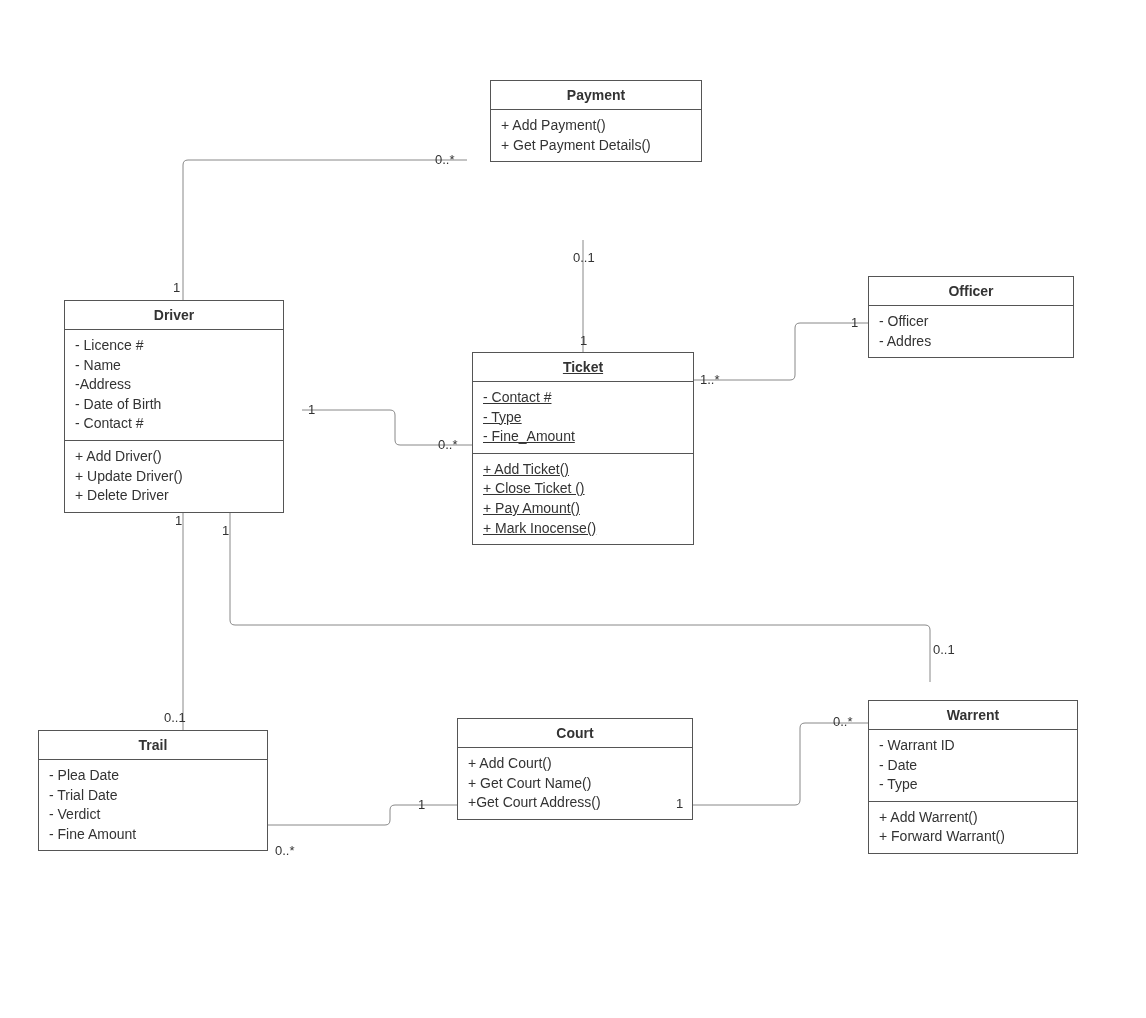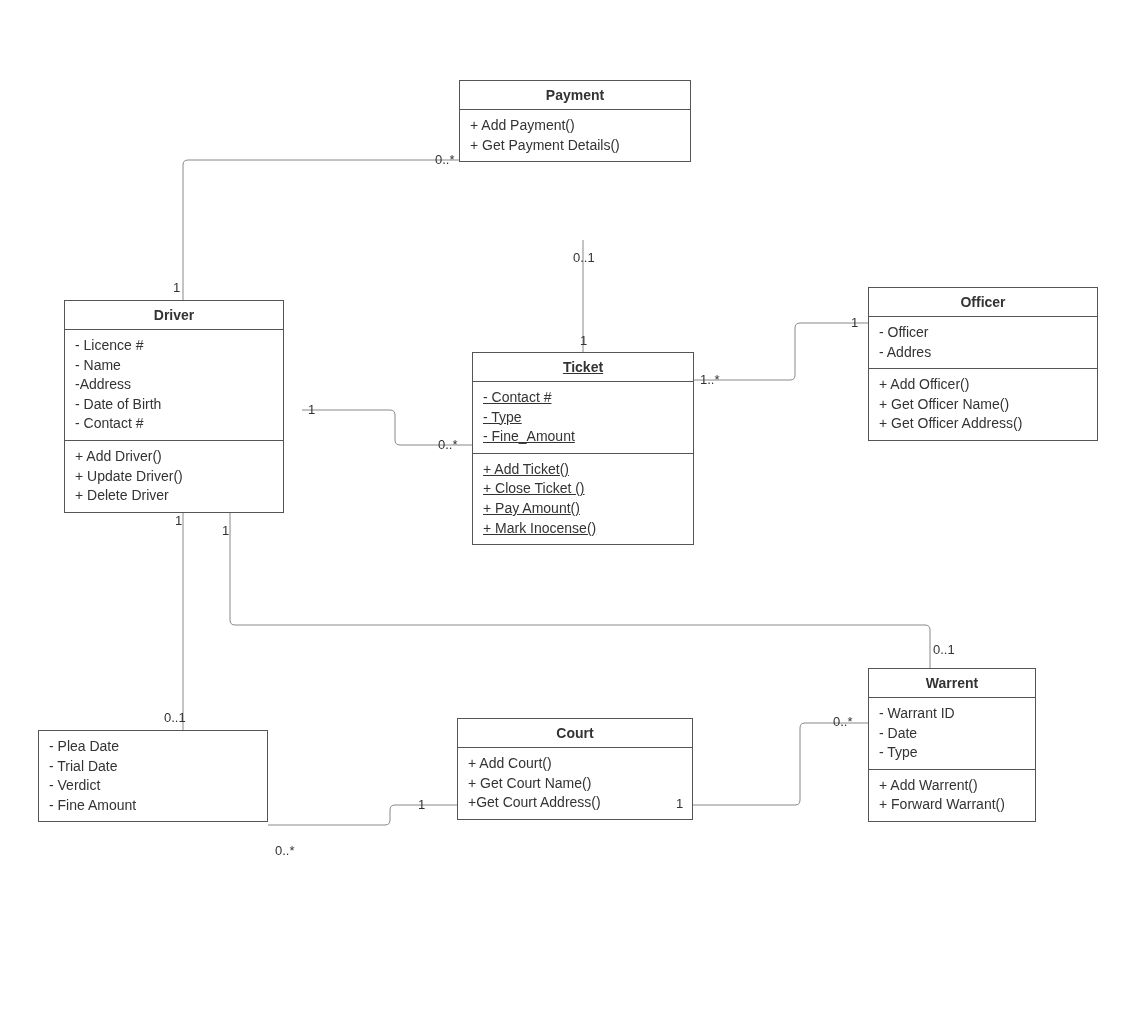--- a/index.html
+++ b/index.html
@@ -74,21 +74,21 @@
 
     <line x1="183" y1="510" x2="183" y2="730"></line>
 
     <path d="M 230 510 L 230 620 Q 230 625 235 625 L 925 625 Q 930 625 930 630 L 930 682"></path>
 
     <path d="M 268 825 L 385 825 Q 390 825 390 820 L 390 810 Q 390 805 395 805 L 457 805"></path>
 
     <path d="M 669 805 L 795 805 Q 800 805 800 800 L 800 728 Q 800 723 805 723 L 868 723"></path>
   </svg>
 
-  <div class="class-box" style="left:459px; top:80px; width:232px;">
+  <div class="class-box" style="left:490px; top:80px; width:212px;">
     <div class="class-name">Payment</div>
     <div class="class-section">+ Add Payment()
 + Get Payment Details()</div>
   </div>
 
   <div class="class-box" style="left:64px; top:300px; width:220px;">
     <div class="class-name">Driver</div>
     <div class="class-section">- Licence #
 - Name
 -Address
@@ -103,44 +103,42 @@
     <div class="class-name">Ticket</div>
     <div class="class-section">- Contact #
 - Type
 - Fine_Amount</div>
     <div class="class-section">+ Add Ticket()
 + Close Ticket ()
 + Pay Amount()
 + Mark Inocense()</div>
   </div>
 
-  <div class="class-box" style="left:868px; top:287px; width:230px;">
+  <div class="class-box" style="left:868px; top:276px; width:206px;">
     <div class="class-name">Officer</div>
     <div class="class-section">- Officer
 - Addres</div>
-    <div class="class-section">+ Add Officer()
-+ Get Officer Name()
-+ Get Officer Address()</div>
   </div>
 
   <div class="class-box" style="left:38px; top:730px; width:230px;">
+    <div class="class-name">Trail</div>
     <div class="class-section">- Plea Date
 - Trial Date
 - Verdict
 - Fine Amount</div>
   </div>
 
   <div class="class-box" style="left:457px; top:718px; width:236px;">
     <div class="class-name">Court</div>
     <div class="class-section">+ Add Court()
 + Get Court Name()
 +Get Court Address()</div>
   </div>
 
-  <div class="class-box" style="left:868px; top:668px; width:168px;">
+  <div class="class-box" style="left:868px; top:700px; width:210px;">
     <div class="class-name">Warrent</div>
     <div class="class-section">- Warrant ID
 - Date
 - Type</div>
     <div class="class-section">+ Add Warrent()
 + Forward Warrant()</div>
   </div>
 
   <span class="mult" style="left:173px; top:280px;">1</span>
   <span class="mult" style="left:435px; top:152px;">0..*</span>

